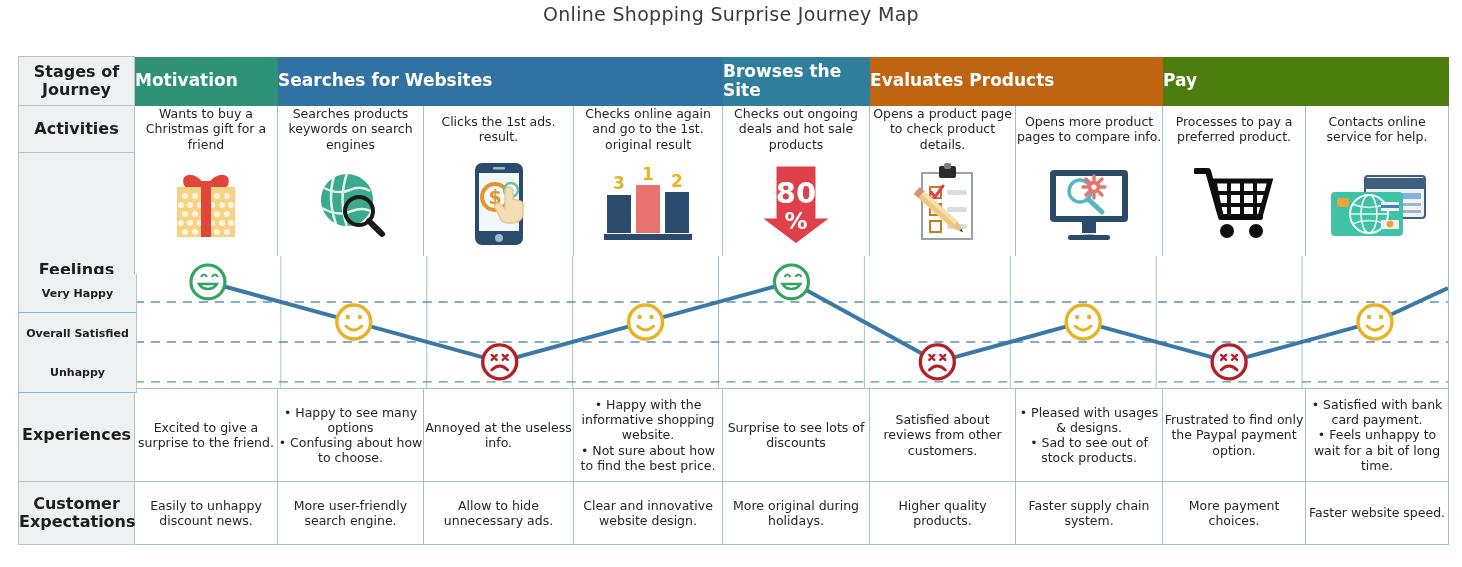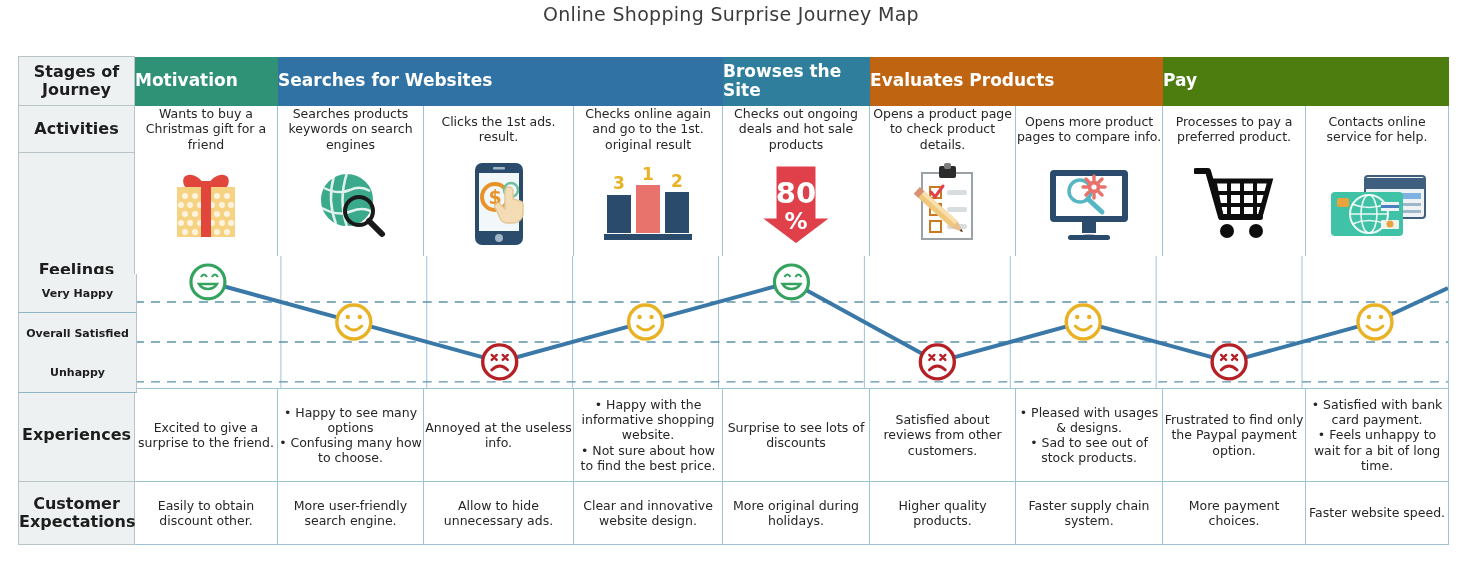--- a/index.html
+++ b/index.html
@@ -423,21 +423,21 @@
     <td class="rowlabel big">Experiences</td>
 
     <td class="cell exp">
       <span class="bullets">
         <span class="b">Excited to give a surprise to the friend.</span>
       </span>
     </td>
     <td class="cell exp">
       <span class="bullets">
         <span class="b">• Happy to see many options</span>
-        <span class="b">• Confusing many how to choose.</span>
+        <span class="b">• Confusing about how to choose.</span>
       </span>
     </td>
     <td class="cell exp">
       <span class="bullets">
         <span class="b">Annoyed at the useless info.</span>
       </span>
     </td>
     <td class="cell exp">
       <span class="bullets">
         <span class="b">• Happy with the informative shopping website.</span>
@@ -468,21 +468,21 @@
     <td class="cell exp">
       <span class="bullets">
         <span class="b">• Satisfied with bank card payment.</span>
         <span class="b">• Feels unhappy to wait for a bit of long time.</span>
       </span>
     </td>
   </tr>
 
   <tr>
     <td class="rowlabel big">Customer Expectations</td>
-    <td class="cell expect">Easily to obtain discount other.</td>
+    <td class="cell expect">Easily to unhappy discount news.</td>
     <td class="cell expect">More user-friendly search engine.</td>
     <td class="cell expect">Allow to hide unnecessary ads.</td>
     <td class="cell expect">Clear and innovative website design.</td>
     <td class="cell expect">More original during holidays.</td>
     <td class="cell expect">Higher quality products.</td>
     <td class="cell expect">Faster supply chain system.</td>
     <td class="cell expect">More payment choices.</td>
     <td class="cell expect">Faster website speed.</td>
   </tr>
 </tbody>

